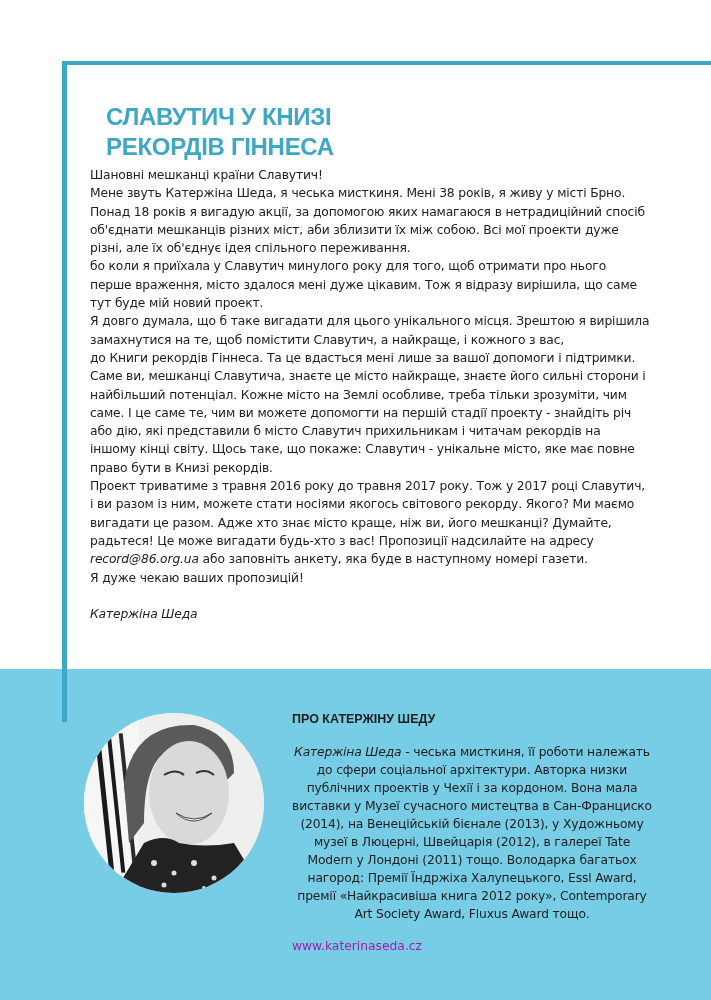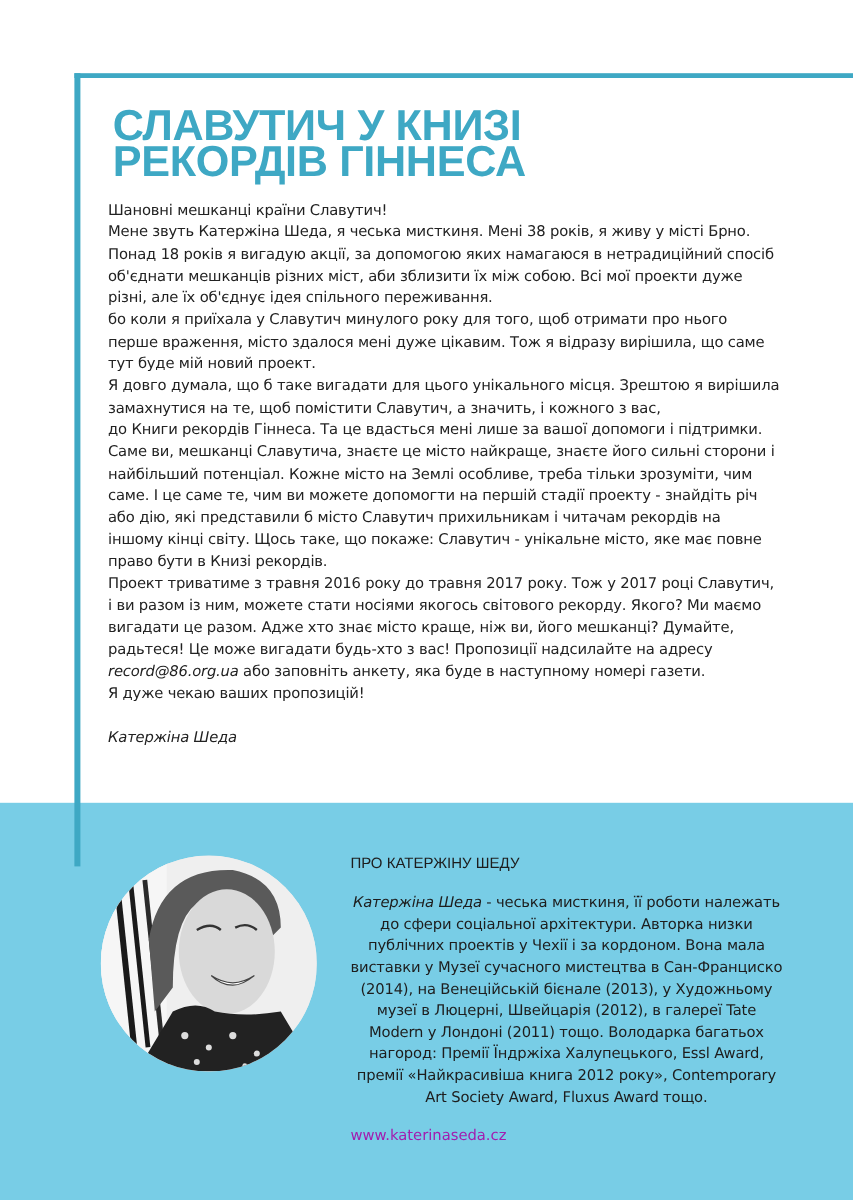--- a/index.html
+++ b/index.html
@@ -11,23 +11,23 @@
   }
   .frame-top {
     position: absolute; left: 62px; top: 61px; width: 649px; height: 4px;
     background: #3ea8c4;
   }
   .frame-left {
     position: absolute; left: 62px; top: 61px; width: 5px; height: 661px;
     background: #3ea8c4; z-index: 2;
   }
   .title {
-    position: absolute; left: 90px; top: 86px; margin: 4px;
+    position: absolute; left: 90px; top: 86px; margin: 16px;
     font-family: "Liberation Sans", sans-serif; font-weight: bold;
-    font-size: 36px; line-height: 30px; color: #3ea8c4;
+    font-size: 24px; line-height: 30px; color: #3ea8c4;
     text-transform: uppercase; letter-spacing: -0.3px;
   }
   .title span { display: block; }
   .letter {
     position: absolute; left: 90px; top: 166px; width: 560px;
     font-size: 12.3px; line-height: 18.3px; color: #222;
     letter-spacing: -0.15px;
   }
   .letter p { margin: 0; }
   .letter .email { font-style: italic; }
@@ -40,21 +40,21 @@
     position: absolute; left: 84px; top: 713px; width: 180px; height: 180px;
     border-radius: 50%; overflow: hidden; background: #e9e9e9; z-index: 3;
   }
   .photo svg { width: 100%; height: 100%; display: block; }
   .about {
     position: absolute; left: 292px; top: 711px; width: 410px; z-index: 3;
     color: #1d1d1d;
   }
   .about-heading {
     margin: 0 0 16px 0; font-family: "Liberation Sans", sans-serif;
-    font-weight: normal; font-size: 12.5px; line-height: 16px; text-transform: uppercase;
+    font-weight: bold; font-size: 12.5px; line-height: 16px; text-transform: uppercase;
   }
   .about-body { font-size: 12.3px; line-height: 18px; letter-spacing: -0.15px; margin: 0; width: 360px; text-align: center; }
   .about-body .name { font-style: italic; }
   .about-link {
     display: block; margin-top: 14px; font-size: 12.3px; line-height: 18px;
     color: #a21caf; text-decoration: none; font-weight: 500;
   }
 </style>
 </head>
 <body>
@@ -64,21 +64,21 @@
 
 <h1 class="title">
   <span>Славутич у книзі</span>
   <span>рекордів Гіннеса</span>
 </h1>
 
 <div class="letter">
   <p>Шановні мешканці країни Славутич!</p>
   <p>Мене звуть Катержіна Шеда, я чеська мисткиня. Мені 38 років, я живу у місті Брно. Понад 18 років я вигадую акції, за допомогою яких намагаюся в нетрадиційний спосіб об'єднати мешканців різних міст, аби зблизити їх між собою. Всі мої проекти дуже різні, але їх об'єднує ідея спільного переживання.</p>
   <p>бо коли я приїхала у Славутич минулого року для того, щоб отримати про нього перше враження, місто здалося мені дуже цікавим. Тож я відразу вирішила, що саме тут буде мій новий проект.</p>
-  <p>Я довго думала, що б таке вигадати для цього унікального місця. Зрештою я вирішила замахнутися на те, щоб помістити Славутич, а значить, і кожного з вас,</p>
+  <p>Я довго думала, що б таке вигадати для цього унікального місця. Зрештою я вирішила замахнутися на те, щоб помістити Славутич, а найкраще, і кожного з вас,</p>
   <p>до Книги рекордів Гіннеса. Та це вдасться мені лише за вашої допомоги і підтримки. Саме ви, мешканці Славутича, знаєте це місто найкраще, знаєте його сильні сторони і найбільший потенціал. Кожне місто на Землі особливе, треба тільки зрозуміти, чим саме. І це саме те, чим ви можете допомогти на першій стадії проекту - знайдіть річ або дію, які представили б місто Славутич прихильникам і читачам рекордів на іншому кінці світу. Щось таке, що покаже: Славутич - унікальне місто, яке має повне право бути в Книзі рекордів.</p>
   <p><span>Проект триватиме з травня 2016 року до травня 2017 року. Тож у 2017 році Славутич, і ви разом із ним, можете стати носіями якогось світового рекорду. Якого? Ми маємо вигадати це разом. Адже хто знає місто краще, ніж ви, його мешканці? Думайте, радьтеся! Це може вигадати будь-хто з вас! Пропозиції надсилайте на</span> <span>адресу </span><span class="email">record@86.org.ua</span><span> або заповніть анкету, яка буде в наступному номері газети.</span></p>
   <p>Я дуже чекаю ваших пропозицій!</p>
   <p class="signature">Катержіна Шеда</p>
 </div>
 
 <div class="about-band"></div>
 
 <div class="photo">
   <svg viewBox="0 0 180 180">

